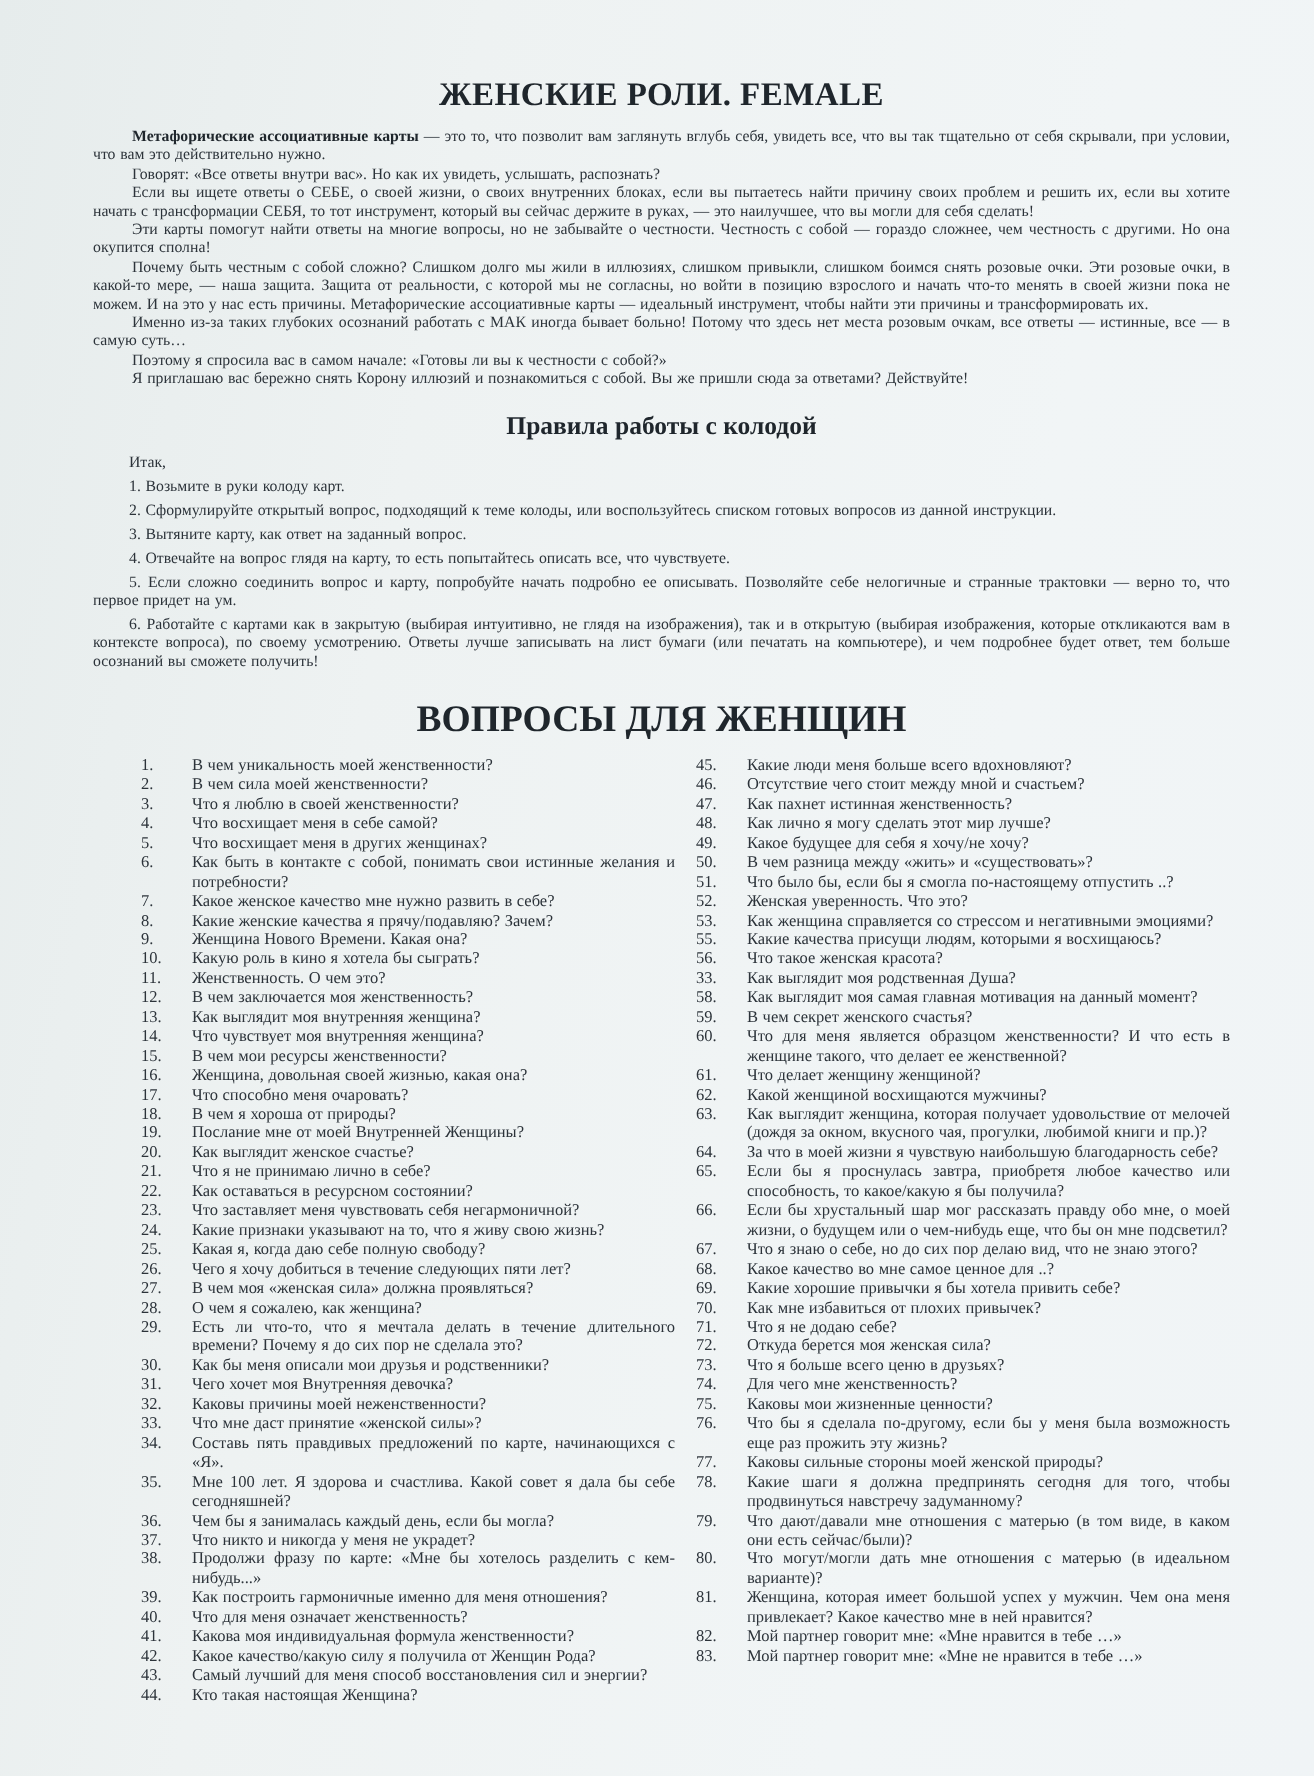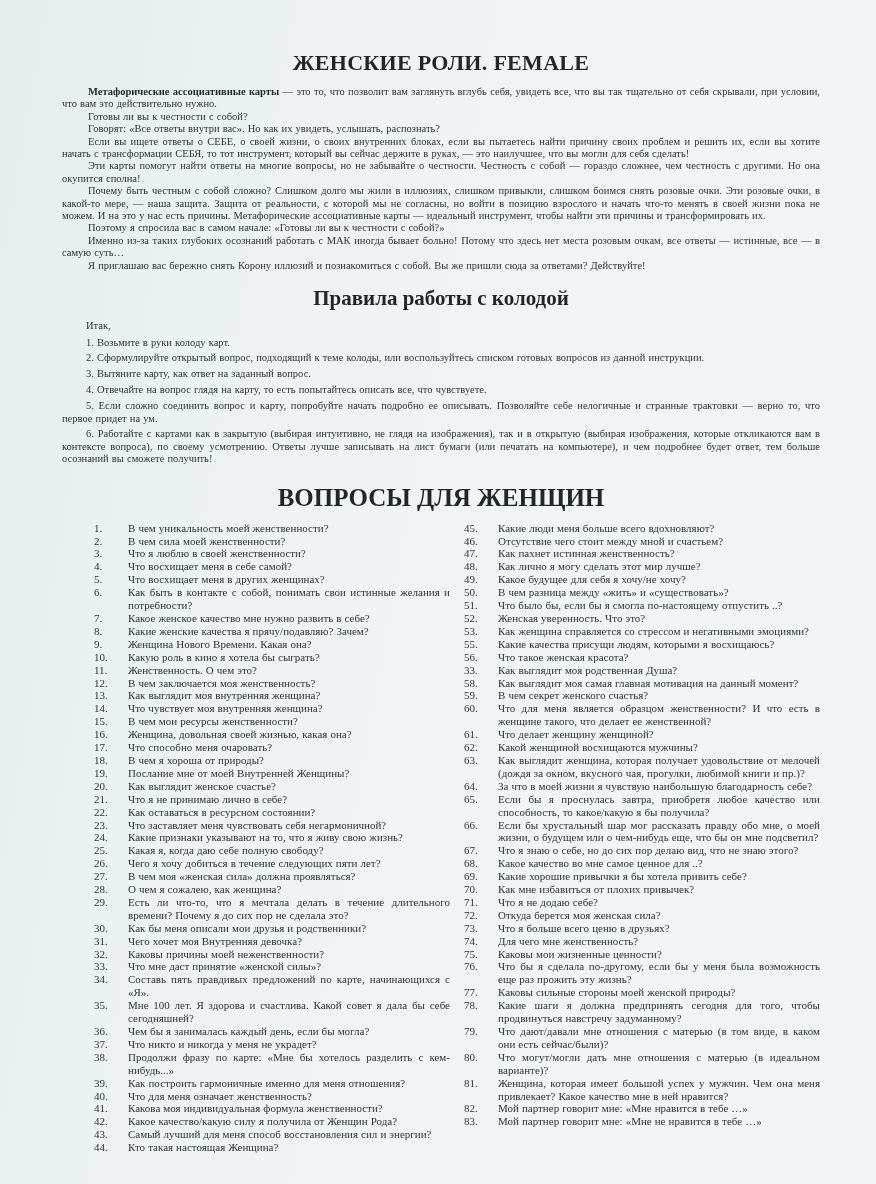--- a/index.html
+++ b/index.html
@@ -30,21 +30,21 @@
     font-size: 10.5px;
     line-height: 12.4px;
     text-align: justify;
     text-indent: 26px;
     word-spacing: 0.5px;
   }
   .para b { color: #1f262c; }
   h2.section-heading {
     margin: 14px 0 9px 0;
     text-align: center;
-    font-size: 21px;
+    font-size: 17px;
     font-weight: bold;
     color: #1f262c;
   }
   .rules-intro { text-indent: 24px; margin-bottom: 4px; }
   .rule { text-indent: 24px; margin-bottom: 3.5px; }
   h2.questions-heading {
     margin: 18px 0 10px 0;
     text-align: center;
     font-size: 25px;
     font-weight: bold;
@@ -77,33 +77,32 @@
 <body>
 
 <div class="page">
 
   <h1 class="doc-title">ЖЕНСКИЕ РОЛИ. FEMALE</h1>
 
   <p class="para"><b>Метафорические ассоциативные карты</b><span> — это то, что позволит вам заглянуть вглубь себя, увидеть все, что вы так тщательно от себя скрывали, при условии, что вам это действительно нужно.</span></p>
 
   <div>
 
-      <p class="para">Готовы ли вы к честности с собой?</p>
 
       <p class="para">Говорят: «Все ответы внутри вас». Но как их увидеть, услышать, распознать?</p>
 
       <p class="para">Если вы ищете ответы о СЕБЕ, о своей жизни, о своих внутренних блоках, если вы пытаетесь найти причину своих проблем и решить их, если вы хотите начать с трансформации СЕБЯ, то тот инструмент, который вы сейчас держите в руках, — это наилучшее, что вы могли для себя сделать!</p>
 
       <p class="para">Эти карты помогут найти ответы на многие вопросы, но не забывайте о честности. Честность с собой — гораздо сложнее, чем честность с другими. Но она окупится сполна!</p>
 
       <p class="para">Почему быть честным с собой сложно? Слишком долго мы жили в иллюзиях, слишком привыкли, слишком боимся снять розовые очки. Эти розовые очки, в какой-то мере, — наша защита. Защита от реальности, с которой мы не согласны, но войти в позицию взрослого и начать что-то менять в своей жизни пока не можем. И на это у нас есть причины. Метафорические ассоциативные карты — идеальный инструмент, чтобы найти эти причины и трансформировать их.</p>
 
+      <p class="para">Именно из-за таких глубоких осознаний работать с МАК иногда бывает больно! Потому что здесь нет места розовым очкам, все ответы — истинные, все — в самую суть…</p>
+
       <p class="para">Поэтому я спросила вас в самом начале: «Готовы ли вы к честности с собой?»</p>
-
-      <p class="para">Именно из-за таких глубоких осознаний работать с МАК иногда бывает больно! Потому что здесь нет места розовым очкам, все ответы — истинные, все — в самую суть…</p>
 
       <p class="para">Я приглашаю вас бережно снять Корону иллюзий и познакомиться с собой. Вы же пришли сюда за ответами? Действуйте!</p>
     </div>
 
   <h2 class="section-heading">Правила работы с колодой</h2>
 
   <p class="para rules-intro">Итак,</p>
 
   <div>
 

